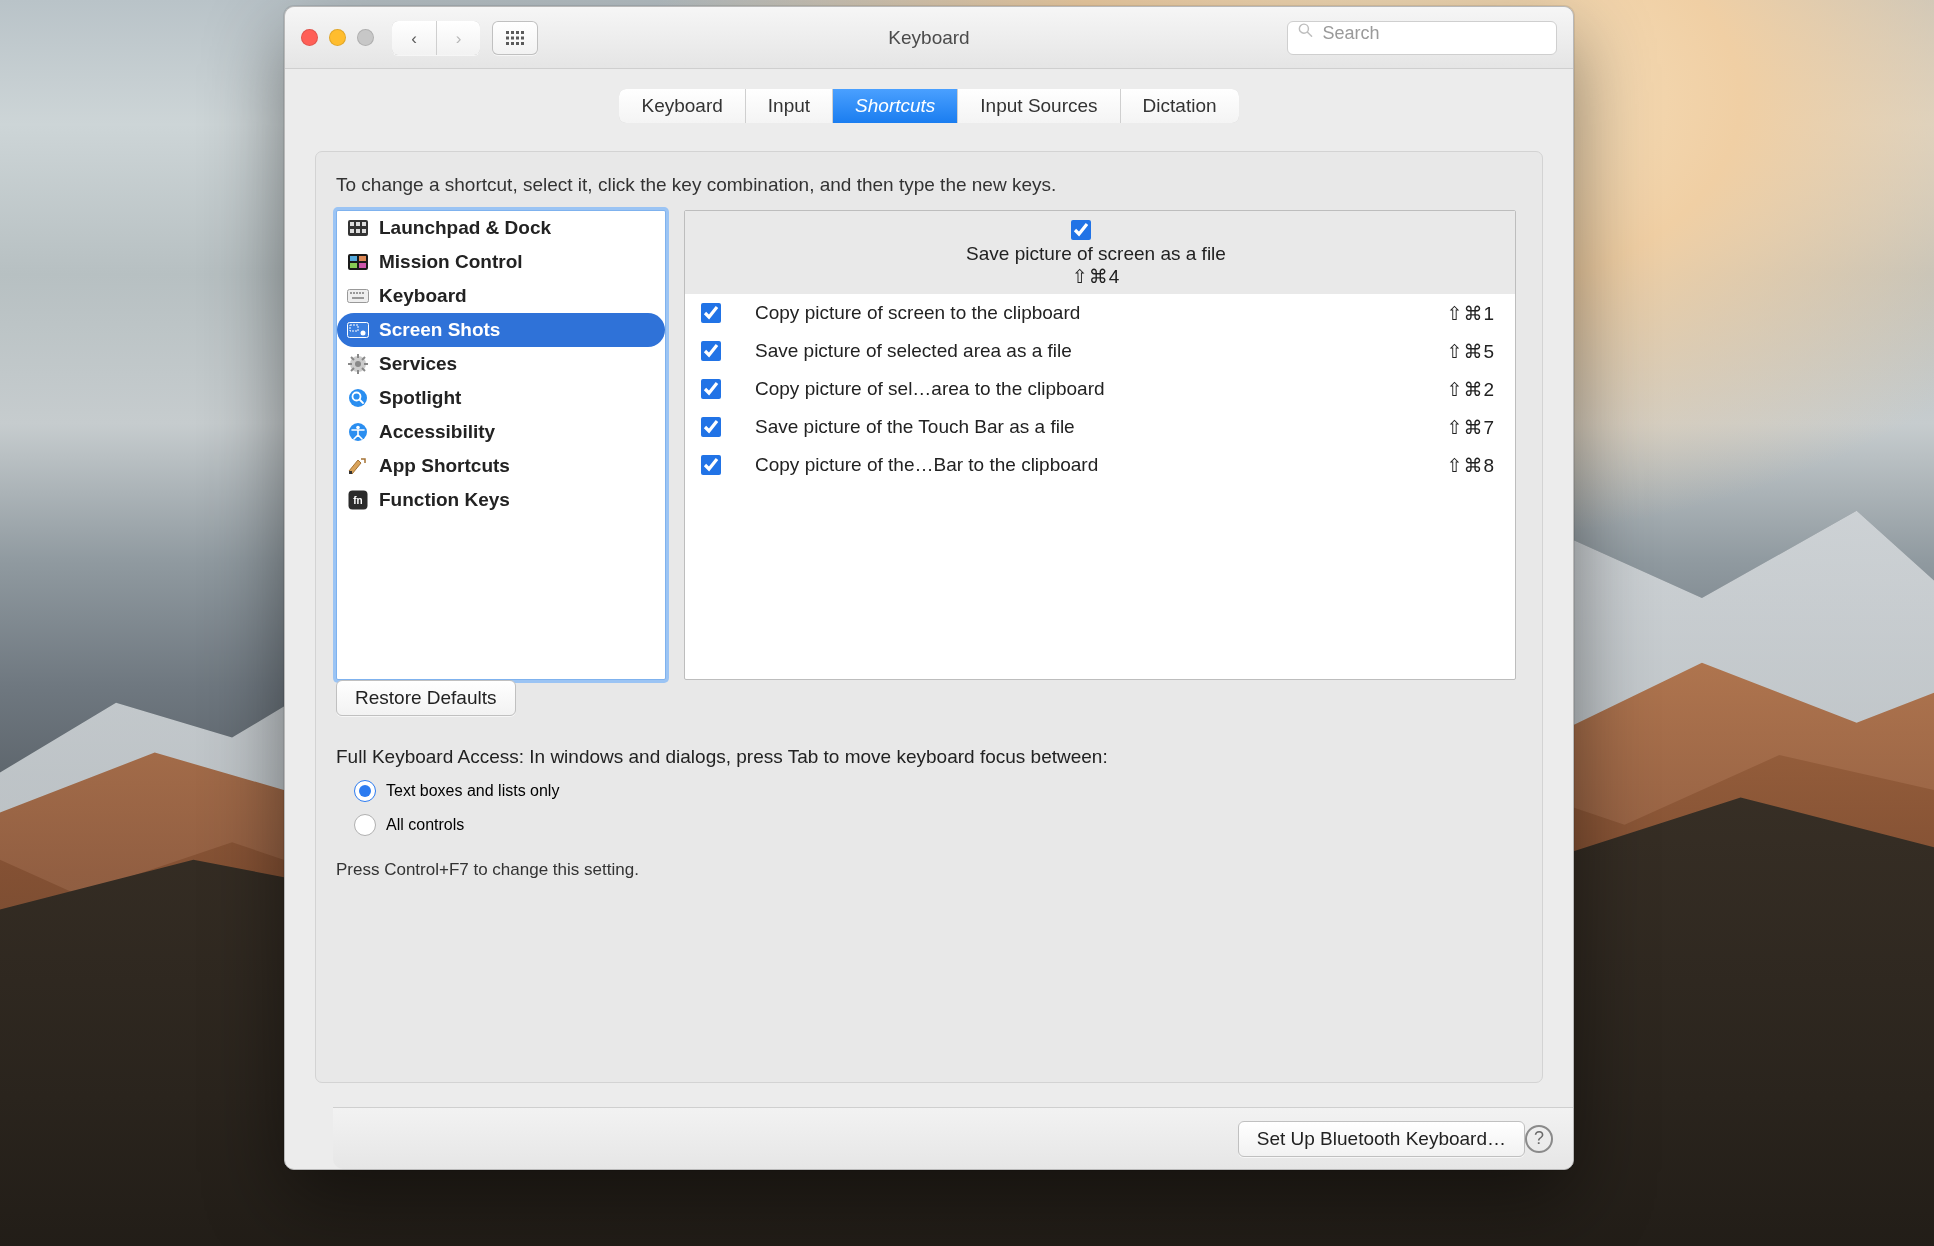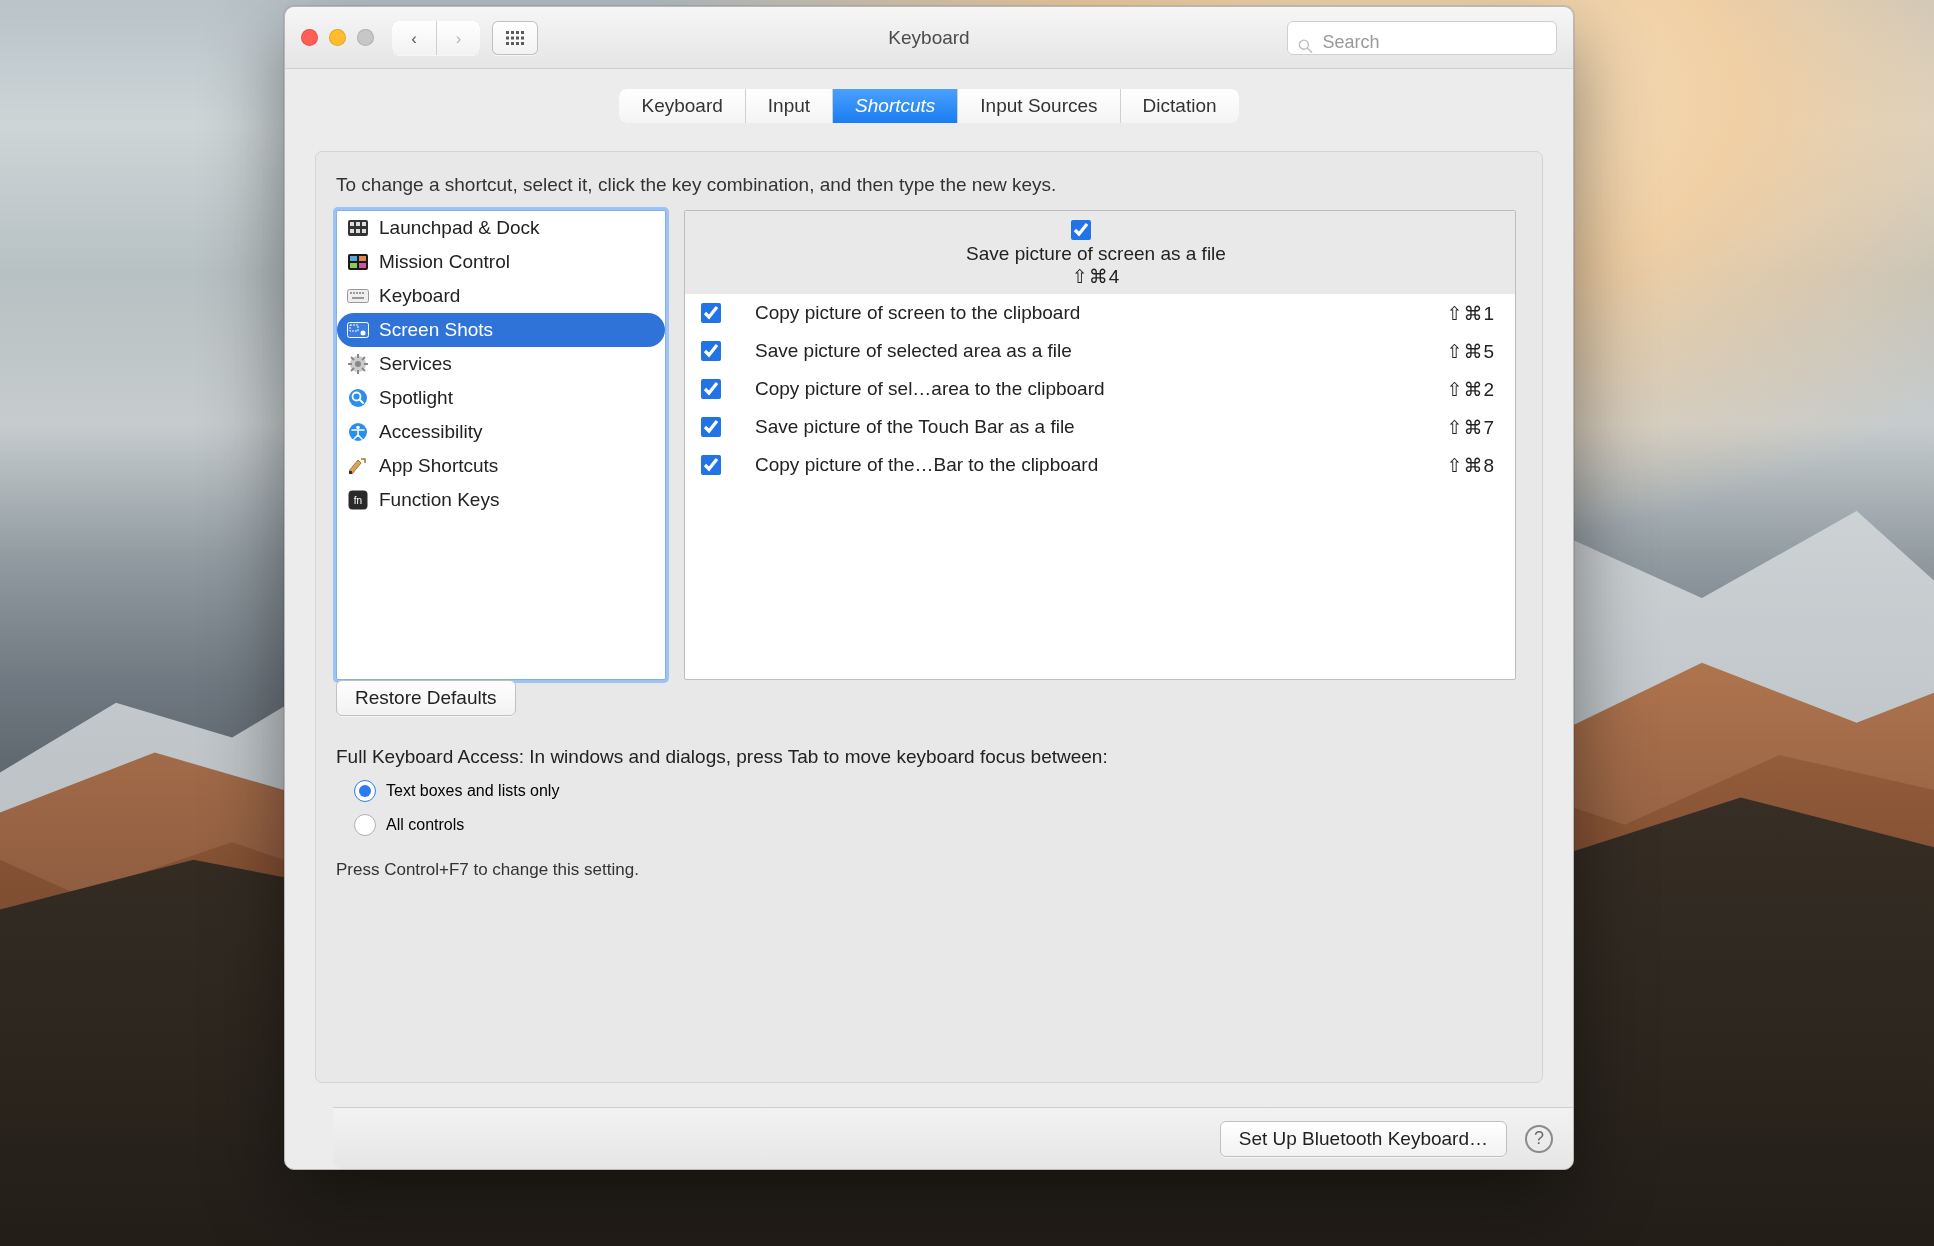--- a/index.html
+++ b/index.html
@@ -94,21 +94,21 @@
   .win-title {
     position: absolute; left: 0; right: 0; top: 0; bottom: 0;
     display: flex; align-items: center; justify-content: center;
     font-size: 19px; color: #4b4b4b; pointer-events: none;
   }
 
   .searchwrap { margin-left: auto; }
   .search {
     width: 270px; height: 34px; border-radius: 6px;
     background: #ffffff; border: 1px solid #cfcfcf;
-    display: flex; align-items: flex-end; padding: 0 10px;
+    display: flex; align-items: flex-start; padding: 0 10px;
     color: #9a9a9a; font-size: 18px; gap: 8px;
   }
   .search svg { width: 16px; height: 16px; opacity: .55; }
   .search input {
     border: none; outline: none; width: 100%; font-size: 18px; color: #333; background: transparent;
   }
   .search input::placeholder { color: #9a9a9a; }
 
   .content { flex: 1; padding: 20px 30px 24px 30px; display: flex; flex-direction: column; }
 
@@ -136,21 +136,21 @@
     display: flex; flex-direction: column;
   }
 
   .instruction { font-size: 19px; color: #333; margin-bottom: 14px; }
 
   .lists { display: flex; gap: 18px; height: 470px; }
   .listbox {
     background: #fff; border: 1px solid #bdbdbd; border-radius: 2px;
     overflow: hidden;
   }
-  .categories { width: 330px; flex: 0 0 330px; box-shadow: 0 0 0 3px #9bc4f4; border-color: #7fb2ee; }
+  .categories { width: 330px; flex: 0 0 330px; box-shadow: 0 0 0 3px #9bc4f4; border-color: #7fb2ee; font-weight: bold; }
   .shortcuts  { flex: 1; }
 
   .cat-item {
     display: flex; align-items: center; gap: 10px;
     font-size: 19px; color: #222; padding: 6px 10px;
   }
   .cat-item.selected { background: #2f72d8; color: #fff; border-radius: 17px; }
   .cat-item .ico { width: 22px; height: 20px; display: flex; align-items: center; justify-content: center; }
 
   .sc-row {
@@ -180,21 +180,21 @@
   .radio.checked::after { content: ""; width: 12px; height: 12px; border-radius: 50%; background: #2c7bf0; }
 
   .hint { font-size: 17px; color: #333; margin-top: 24px; }
 
   .footer {
     height: 62px;
     background: linear-gradient(#f2f2f2,#e6e6e6);
     border-top: 1px solid #cfcfcf;
     border-radius: 0 0 10px 10px;
     display: flex; align-items: center; justify-content: flex-end;
-    padding: 0 20px; gap: 18px; margin-left: 48px;
+    padding: 0 20px;  margin-left: 48px;
   }
   .help { width: 28px; height: 28px; border-radius: 50%; border: 2px solid #8a8a8a; color: #6a6a6a; font-size: 18px; display: flex; align-items: center; justify-content: center; }
 </style>
 </head>
 <body>
 
 <div class="desktop">
   <div class="ridge-back"></div>
     <div class="snow"></div>
     <div class="ridge-mid"></div>

